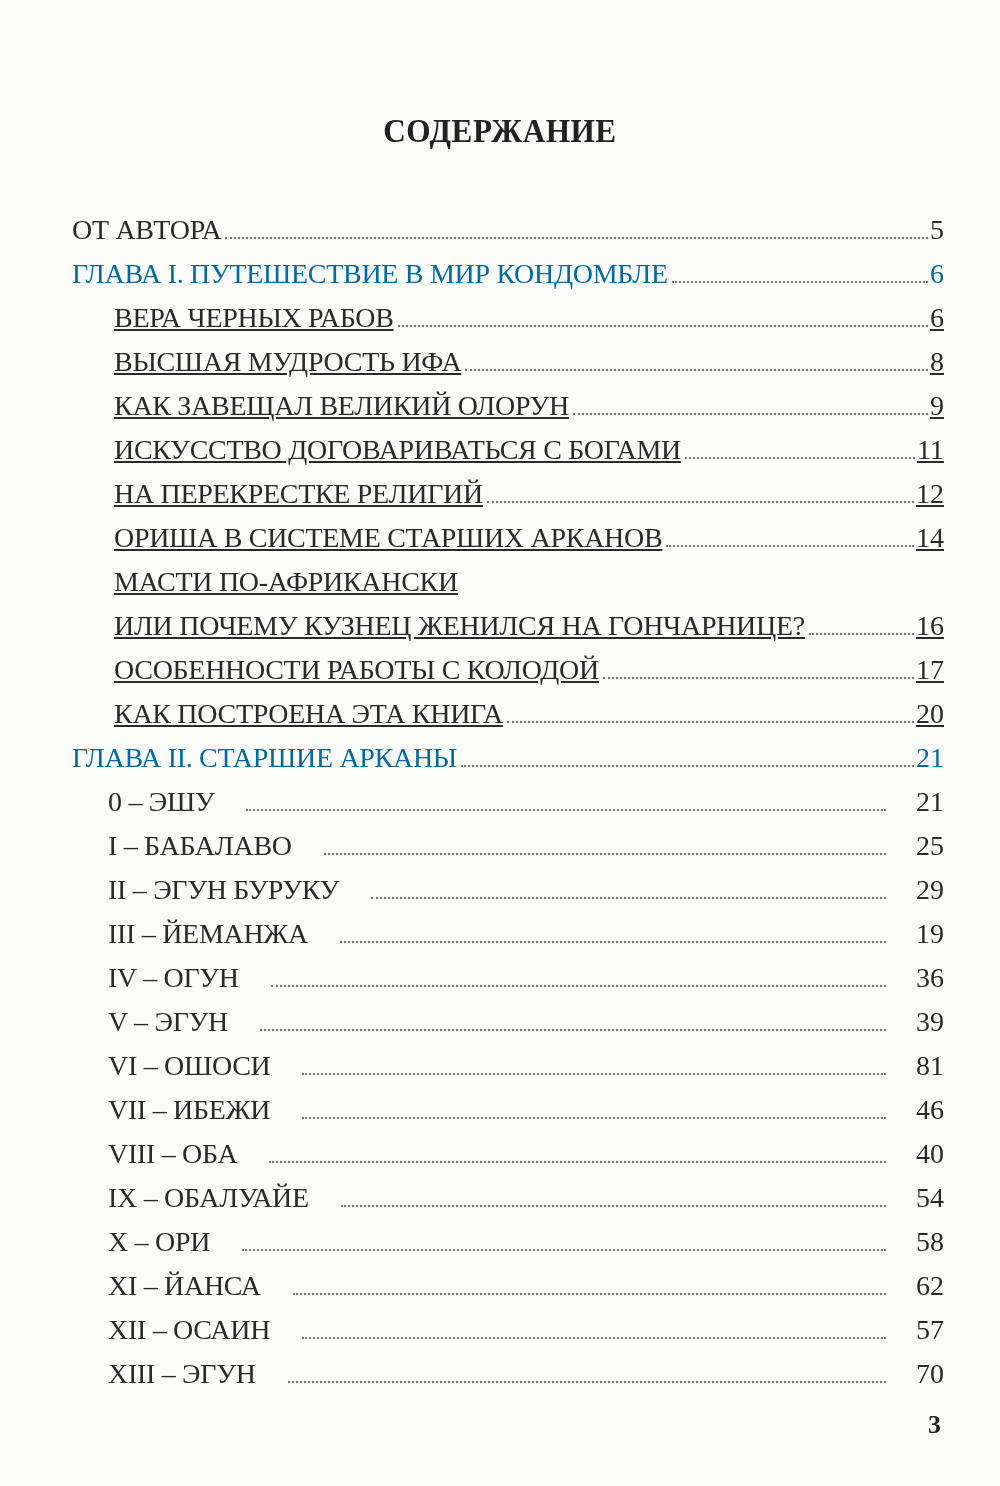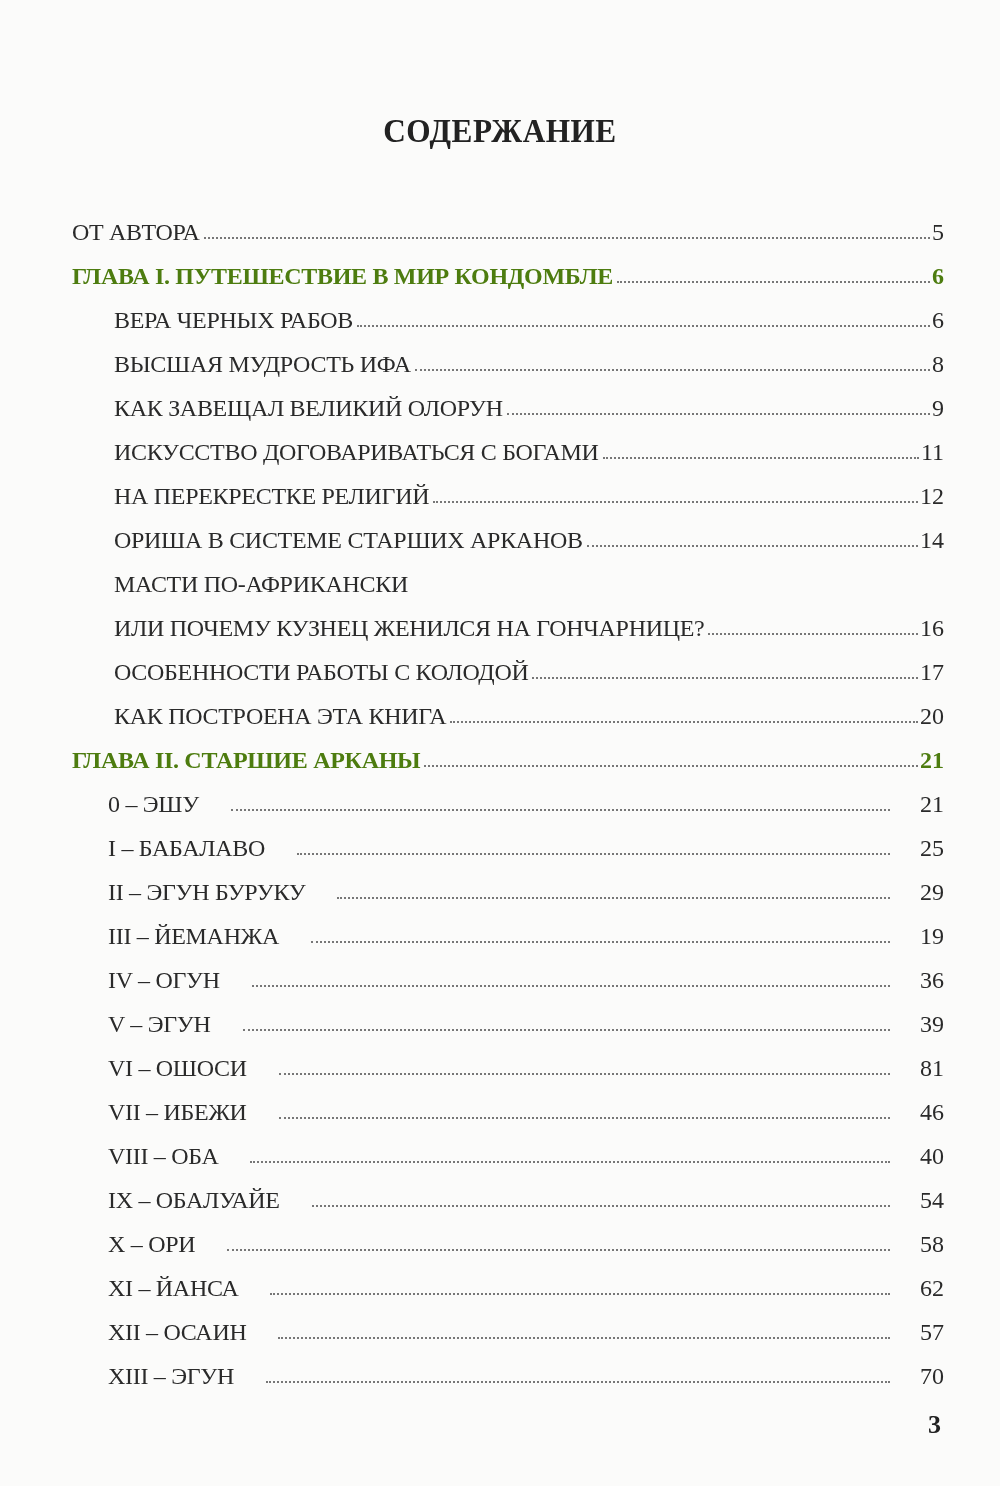--- a/index.html
+++ b/index.html
@@ -15,25 +15,25 @@
       position: absolute; top: 112px; left: 0; width: 1000px;
       text-align: center;
       font-size: 34px; font-weight: bold; letter-spacing: 0.5px;
       color: #222;
       transform: scaleX(0.92);
     }
     .toc { position: absolute; top: 200px; left: 72px; width: 872px; }
     .row {
       display: flex; align-items: flex-end;
       height: 44px;
-      font-size: 24px;
+      font-size: 28px;
       line-height: 1;
     }
-    .row.chapter { font-weight: bold; color: #4d7c0f; align-items: flex-end; }
-    .row.sub { padding-left: 42px; }
+    .row.chapter { font-weight: normal; color: #0369a1; align-items: flex-end; }
+    .row.sub { padding-left: 42px; text-decoration: underline; }
     .row.arc { padding-left: 36px; gap: 28px; }
     .label { white-space: nowrap; letter-spacing: -0.3px; }
     .dots {
       flex: 1; margin: 0 2px 5px 4px;
       border-bottom: 2px dotted #777;
       height: 0;
     }
     .page { white-space: nowrap; min-width: 10px; text-align: right; }
     .row.nodots .dots { border-bottom: none; }
     .folio {

